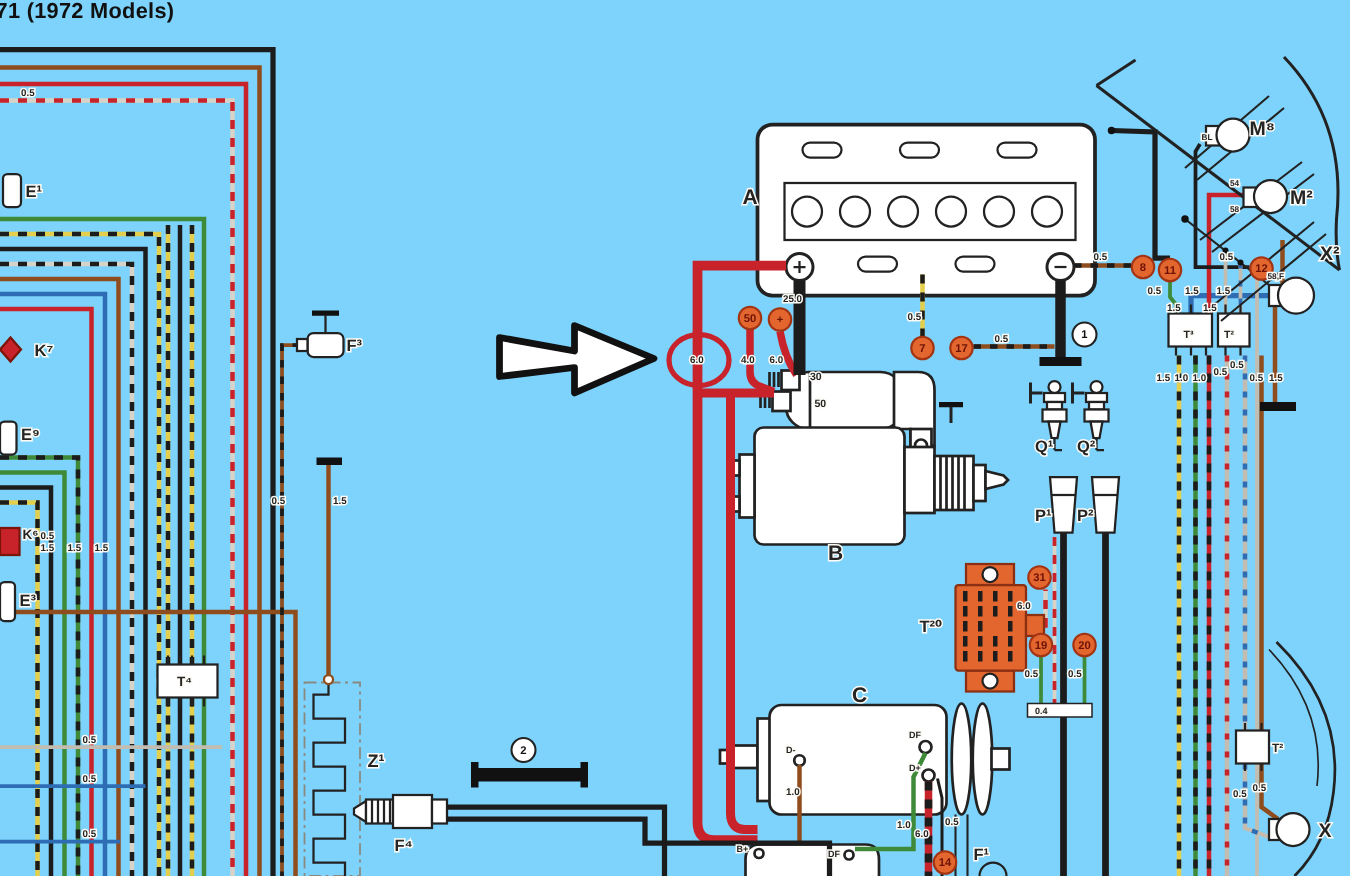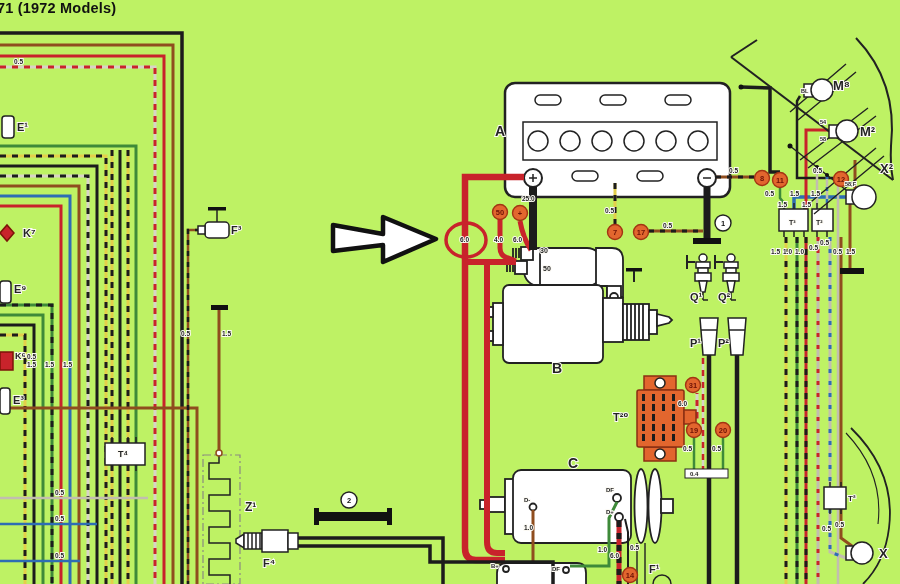--- a/index.html
+++ b/index.html
@@ -1,18 +1,18 @@
 <!DOCTYPE html>
 <html><head>
 <meta charset="utf-8">
 <style>
   html,body{margin:0;padding:0;}
   body{width:900px;height:584px;overflow:hidden;background:#fcfaf4;
        font-family:"Liberation Sans","DejaVu Sans",sans-serif;}
-  #stage{position:relative;width:900px;height:584px;background:#bef264;}
+  #stage{position:relative;width:900px;height:584px;background:#7dd3fc;}
   #diagram{position:absolute;left:0;top:0;}
   #title{position:absolute;left:-3px;top:0px;font-size:14.5px;font-weight:bold;
          color:#111;letter-spacing:0.2px;white-space:nowrap;}
   text{font-family:"Liberation Sans","DejaVu Sans",sans-serif;}
 </style>
 </head>
 <body>
 
 <div id="stage">
   <div id="title">71 (1972 Models)</div>

